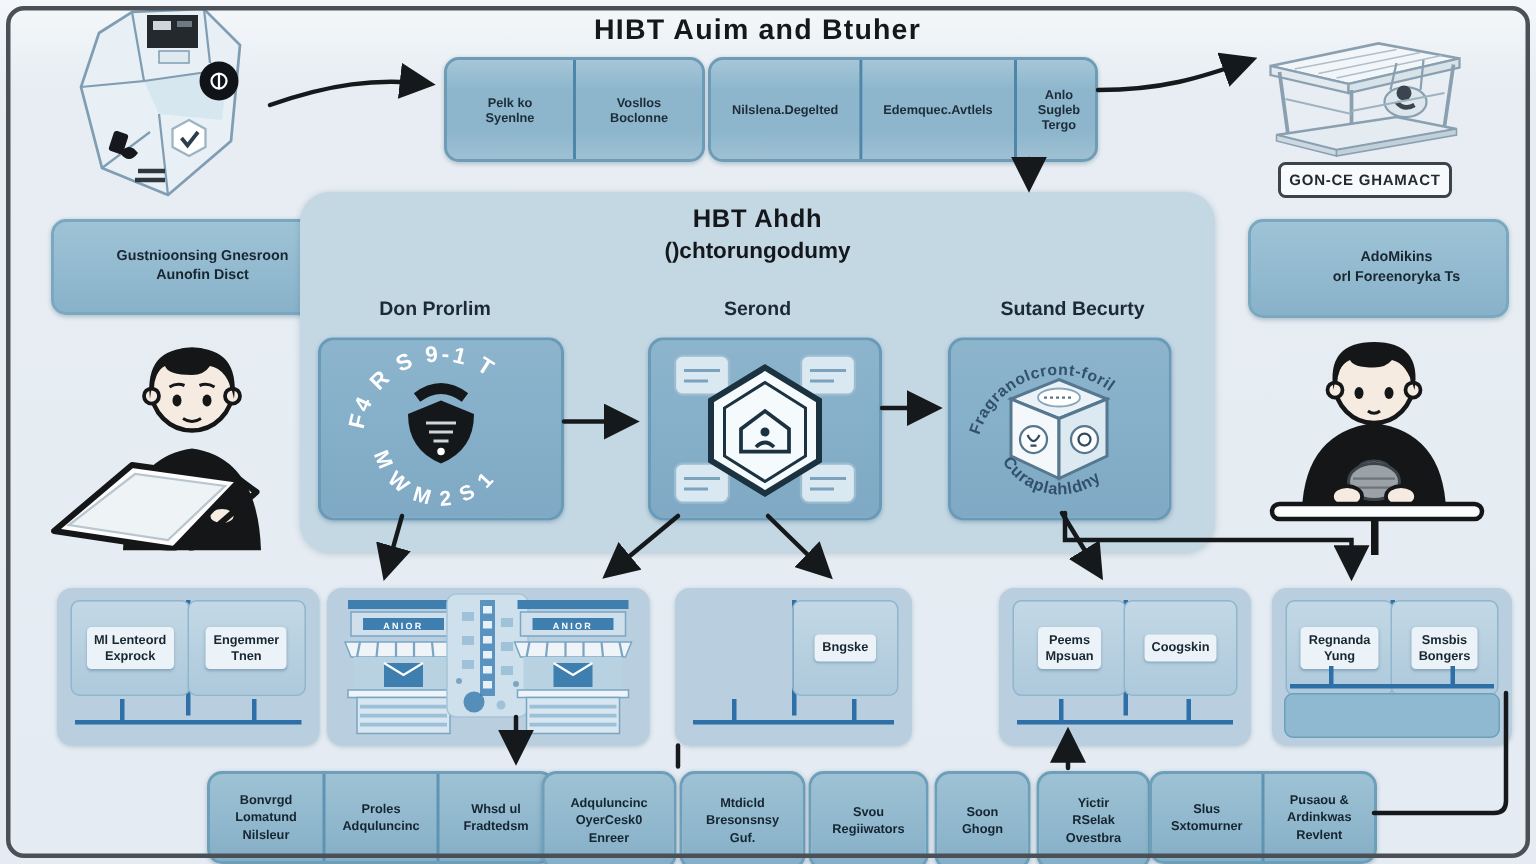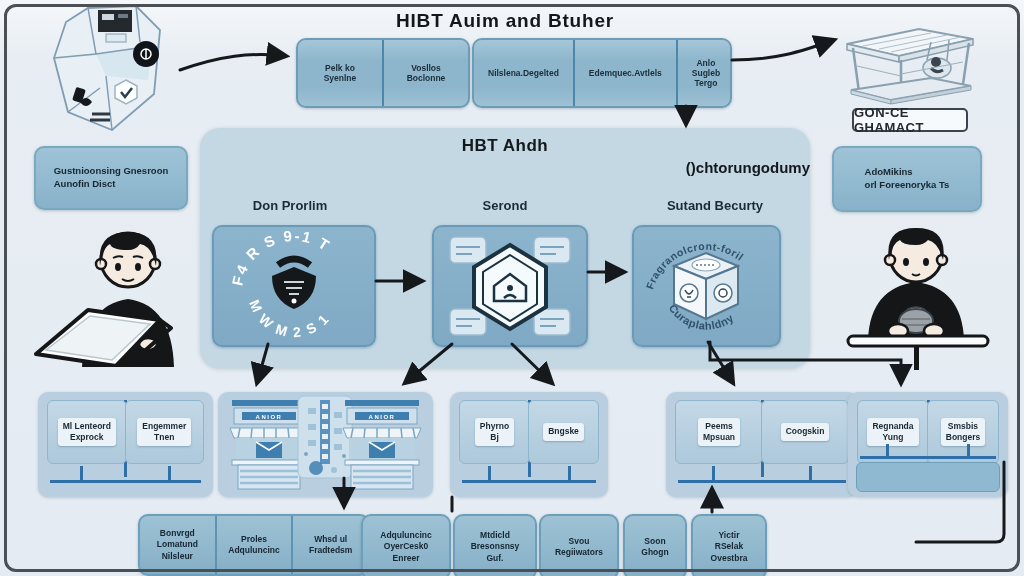--- a/index.html
+++ b/index.html
@@ -9,28 +9,28 @@
     font-family:"Liberation Sans","DejaVu Sans",sans-serif;color:#16242e;
   }
   .frame{position:absolute;inset:4px;border:3px solid #4a5056;border-radius:12px;pointer-events:none;z-index:30;}
   .abs{position:absolute;}
   .title{font-weight:700;font-size:19px;letter-spacing:.8px;color:#15181b;text-align:center;}
   .topgroup{display:flex;background:#84aec7;border:2px solid #6d9cb6;border-radius:10px;overflow:hidden;box-shadow:0 1px 3px rgba(50,85,110,.3);}
   .topgroup .cell{flex:1;display:flex;align-items:center;justify-content:center;text-align:center;
     padding:4px 14px;border-right:2px solid #4e86aa;font-size:8.5px;font-weight:700;color:#1c2c38;
     background:linear-gradient(180deg,#a6c6d8 0%,#8db6cc 30%,#8db6cc 72%,#9fc0d3 100%);}
   .topgroup .cell:last-child{border-right:none;}
-  .caption{background:#f7fafc;border:2px solid #3c434a;border-radius:5px;font-size:13px;font-weight:700;
+  .caption{background:#f7fafc;border:2px solid #3c434a;border-radius:5px;font-size:10px;font-weight:700;
     letter-spacing:.5px;display:flex;align-items:center;justify-content:center;color:#23292f;}
   .infobox{background:linear-gradient(180deg,#9ec3d6,#88b2ca);border:2px solid #79a8c0;border-radius:10px;
-    display:flex;align-items:center;justify-content:center;font-size:9.5px;font-weight:700;
-    white-space:pre-line;line-height:1.35;color:#17262f;box-shadow:0 1px 3px rgba(50,85,110,.3);}
+    display:flex;align-items:center;justify-content:center;text-align:center;font-size:9.5px;font-weight:700;
+    white-space:pre-line;line-height:1.35;color:#17262f;box-shadow:0 1px 3px rgba(50,85,110,.3);padding-left:24px;}
   .panel{background:#c4d8e4;border-radius:20px;box-shadow:0 1px 4px rgba(60,95,120,.25);}
   .ptitle{position:absolute;top:8px;left:0;right:0;text-align:center;font-size:17px;font-weight:700;color:#14181c;letter-spacing:.5px;}
-  .psub{position:absolute;top:31px;left:0;right:0;text-align:right;font-size:15px;font-weight:700;color:#14181c;}
+  .psub{position:absolute;top:31px;left:0;right:0;text-align:center;font-size:15px;font-weight:700;color:#14181c;}
   .collabel{position:absolute;font-size:13px;font-weight:700;color:#1b2a34;text-align:center;}
   .innerbox{position:absolute;background:linear-gradient(180deg,#8cb4cd,#7fa9c4);border:2px solid #699bb9;border-radius:10px;
     display:flex;align-items:center;justify-content:center;box-shadow:0 1px 3px rgba(50,85,110,.35);}
   .group{position:absolute;background:#b9cfdf;border-radius:10px;box-shadow:0 1px 3px rgba(60,95,120,.25);}
   .gcell{position:absolute;top:8px;height:58px;width:calc(50% - 14px);
     background:linear-gradient(180deg,#c3d8e6,#adc9db);border:1.5px solid #8fb6cc;border-radius:6px;
     display:flex;align-items:center;justify-content:center;padding:2px;}
   .gcell.l{left:9px;} .gcell.r{right:9px;}
   .paper{background:#ecf3f8;border-radius:3px;padding:3px 5px;font-size:8.5px;font-weight:700;color:#182731;
     white-space:pre-line;text-align:center;line-height:1.3;box-shadow:0 1px 2px rgba(50,90,120,.35);}
@@ -272,33 +272,29 @@
       <rect x="30" y="44" width="26" height="16" fill="#3f7fb0"></rect>
       <path d="M30,44 l13,8 13,-8" stroke="#ffffff" stroke-width="1.5" fill="none"></path>
       <rect x="6" y="62" width="74" height="5" fill="#eef4f8" stroke="#7aa6c4"></rect>
       <rect x="12" y="67" width="62" height="24" fill="#d7e6f0" stroke="#7aa6c4"></rect>
       <path d="M14,73 h58 M14,79 h58 M14,85 h58" stroke="#9cc0d8" stroke-width="2.5"></path>
     </svg>
   </div>
 
   <div class="group" style="left:450px;top:392px;width:158px;height:105px;">
     <div class="divider"></div>
-    <div class="gcell l">
-        <div class="paper">Phyrno
-Bj</div>
-      </div>
     <div class="gcell r">
         <div class="paper">Bngske</div>
       </div>
     <div class="stub l"></div>
     <div class="stub r"></div>
     <div class="hbar"></div>
   </div>
 
-  <div class="group" style="left:666px;top:392px;width:168px;height:105px;padding-left:24px;">
+  <div class="group" style="left:666px;top:392px;width:168px;height:105px;">
     <div class="divider"></div>
     <div class="gcell l">
         <div class="paper">Peems
 Mpsuan</div>
       </div>
     <div class="gcell r">
         <div class="paper">Coogskin</div>
       </div>
     <div class="stub l"></div>
     <div class="stub r"></div>
@@ -336,20 +332,27 @@
   <div class="bottombox" style="left:453px;top:514px;width:76px;height:58px;">Mtdicld
 Bresonsnsy
 Guf.</div>
   <div class="bottombox" style="left:539px;top:514px;width:72px;height:58px;">Svou
 Regiiwators</div>
   <div class="bottombox" style="left:623px;top:514px;width:56px;height:58px;">Soon
 Ghogn</div>
   <div class="bottombox" style="left:691px;top:514px;width:68px;height:58px;">Yictir
 RSelak
 Ovestbra</div>
+  <div class="bottomgroup" style="left:766px;top:514px;width:148px;height:58px;">
+    <div class="bcell">Slus
+Sxtomurner</div>
+    <div class="bcell">Pusaou &amp;
+Ardinkwas
+Revlent</div>
+  </div>
 
   <svg class="overlay" width="1024" height="576" viewBox="0 0 1024 576">
     <defs>
       <marker id="ah" markerWidth="8" markerHeight="8" refX="6.5" refY="4" orient="auto">
         <path d="M0,0 L8,4 L0,8 Z" fill="#16191c"></path>
       </marker>
     </defs>
     <g stroke="#16191c" stroke-width="3" fill="none" stroke-linecap="round">
       <path d="M180,70 C220,56 250,52 286,56" marker-end="url(#ah)"></path>
       <path d="M732,60 C775,60 800,52 834,40" marker-end="url(#ah)"></path>

